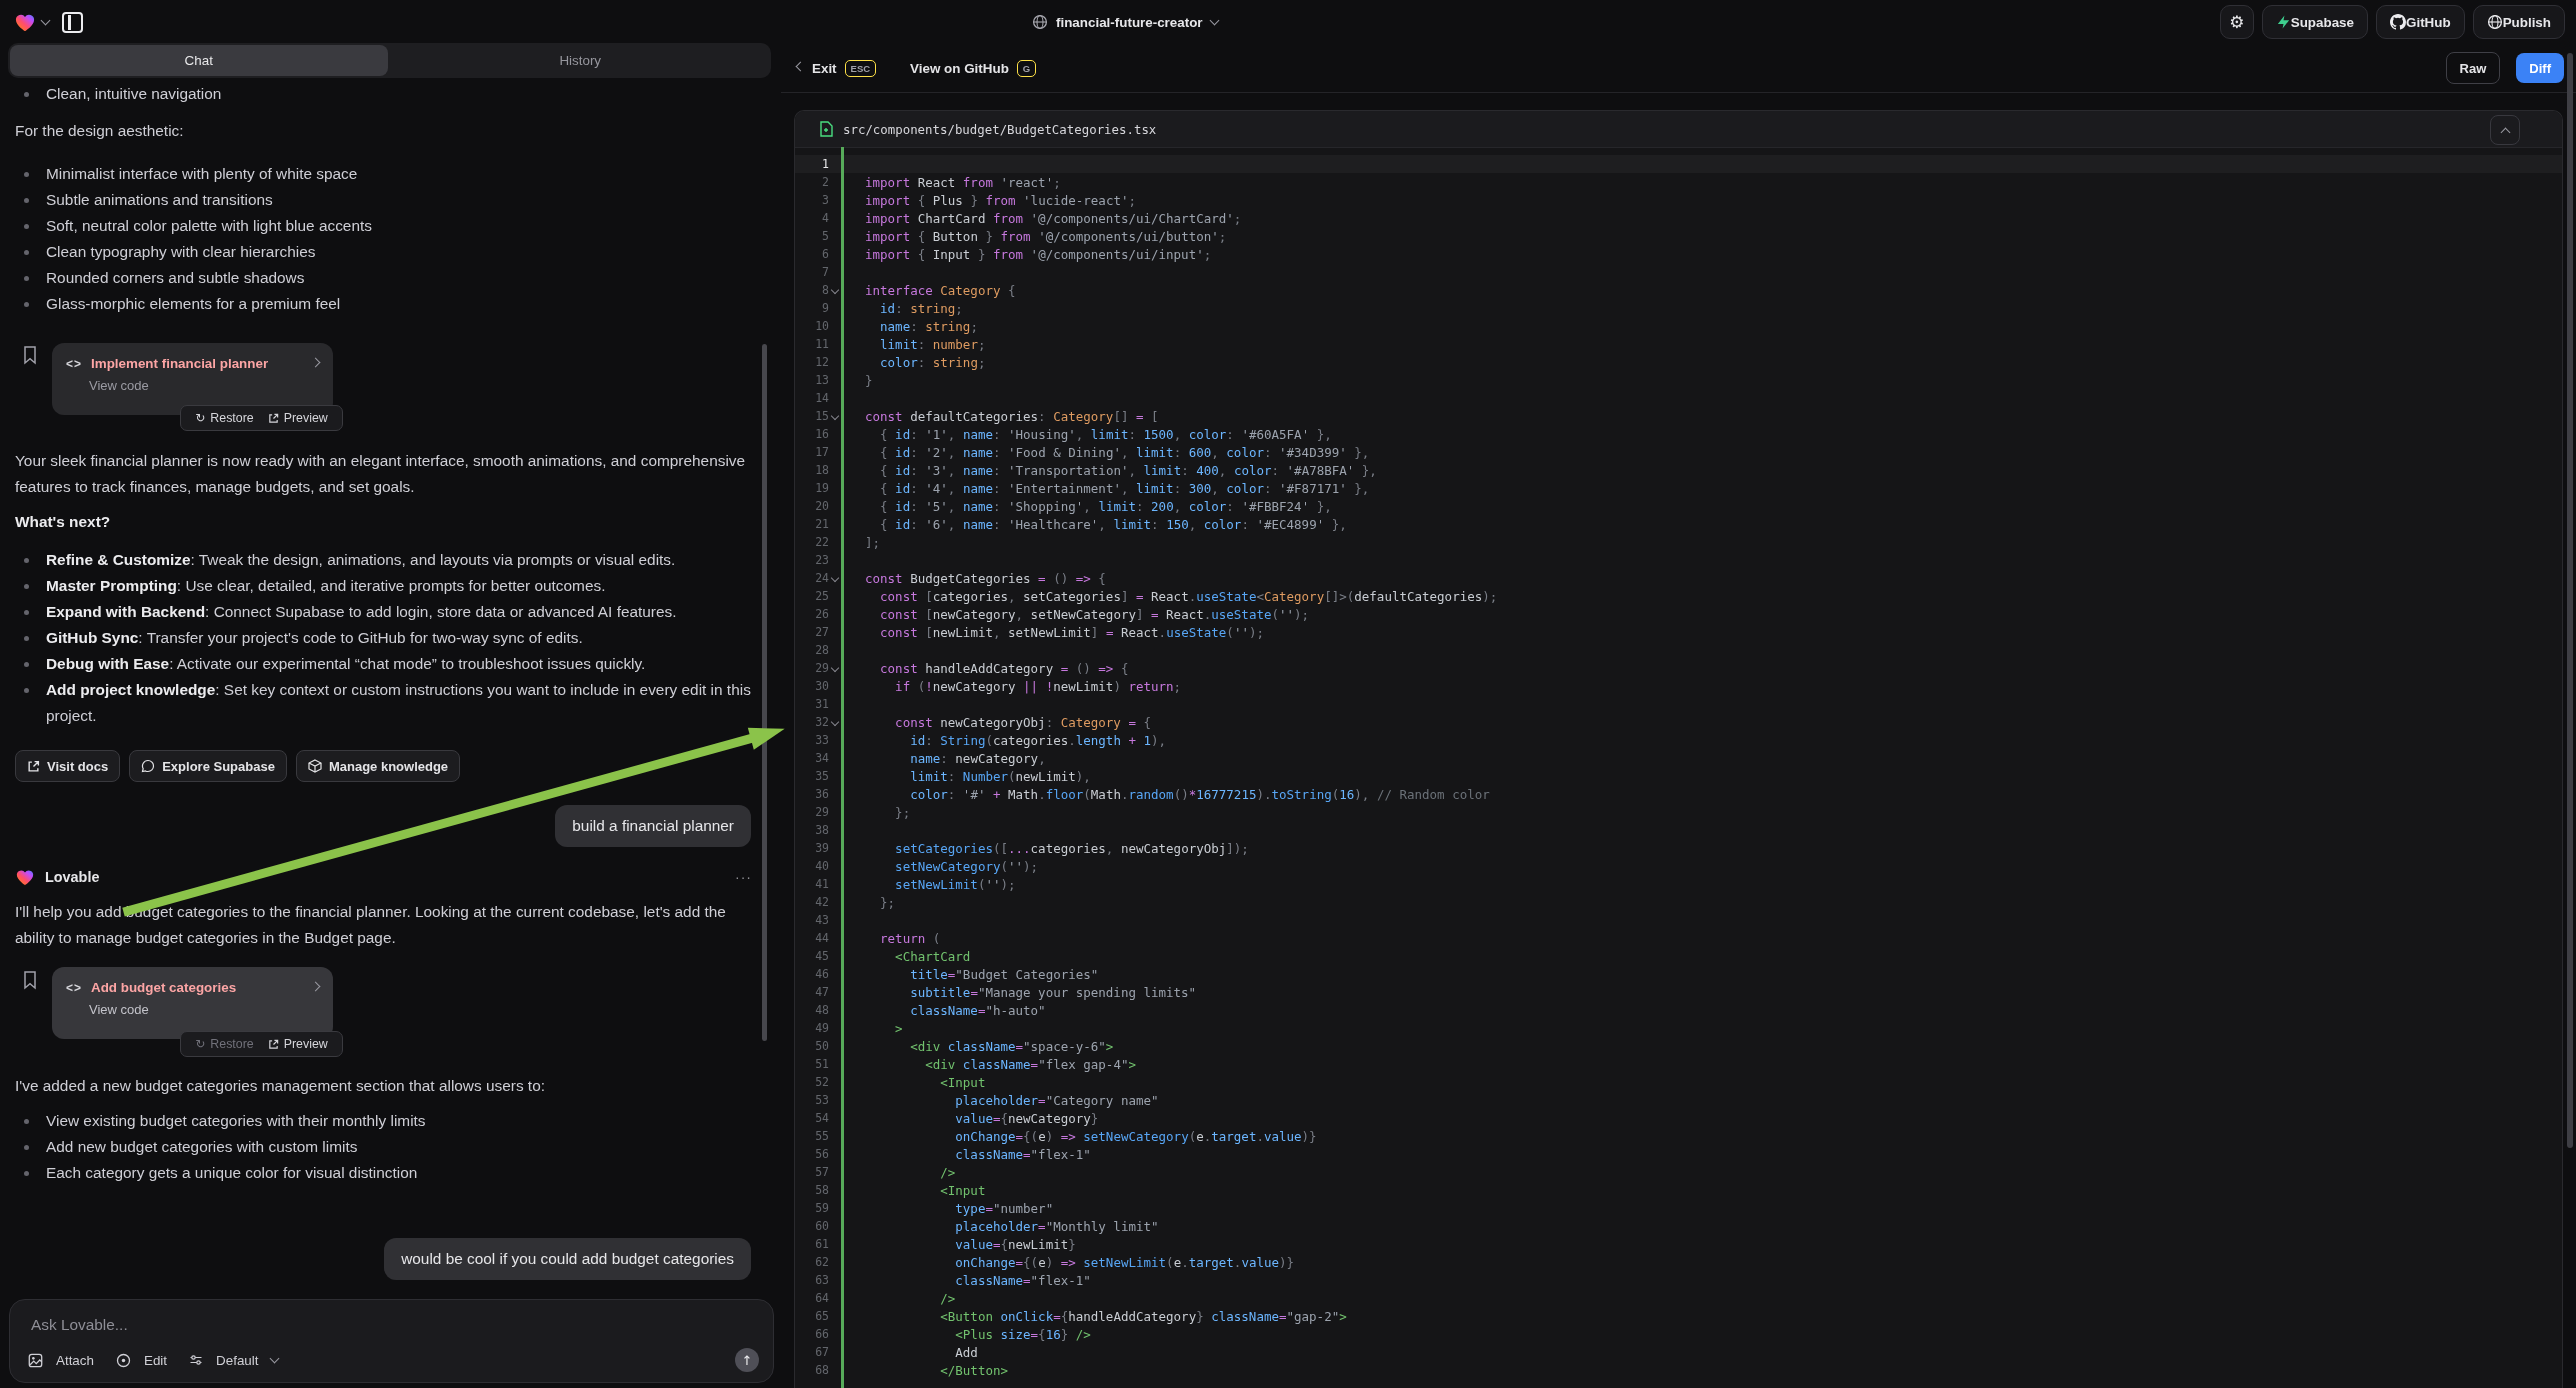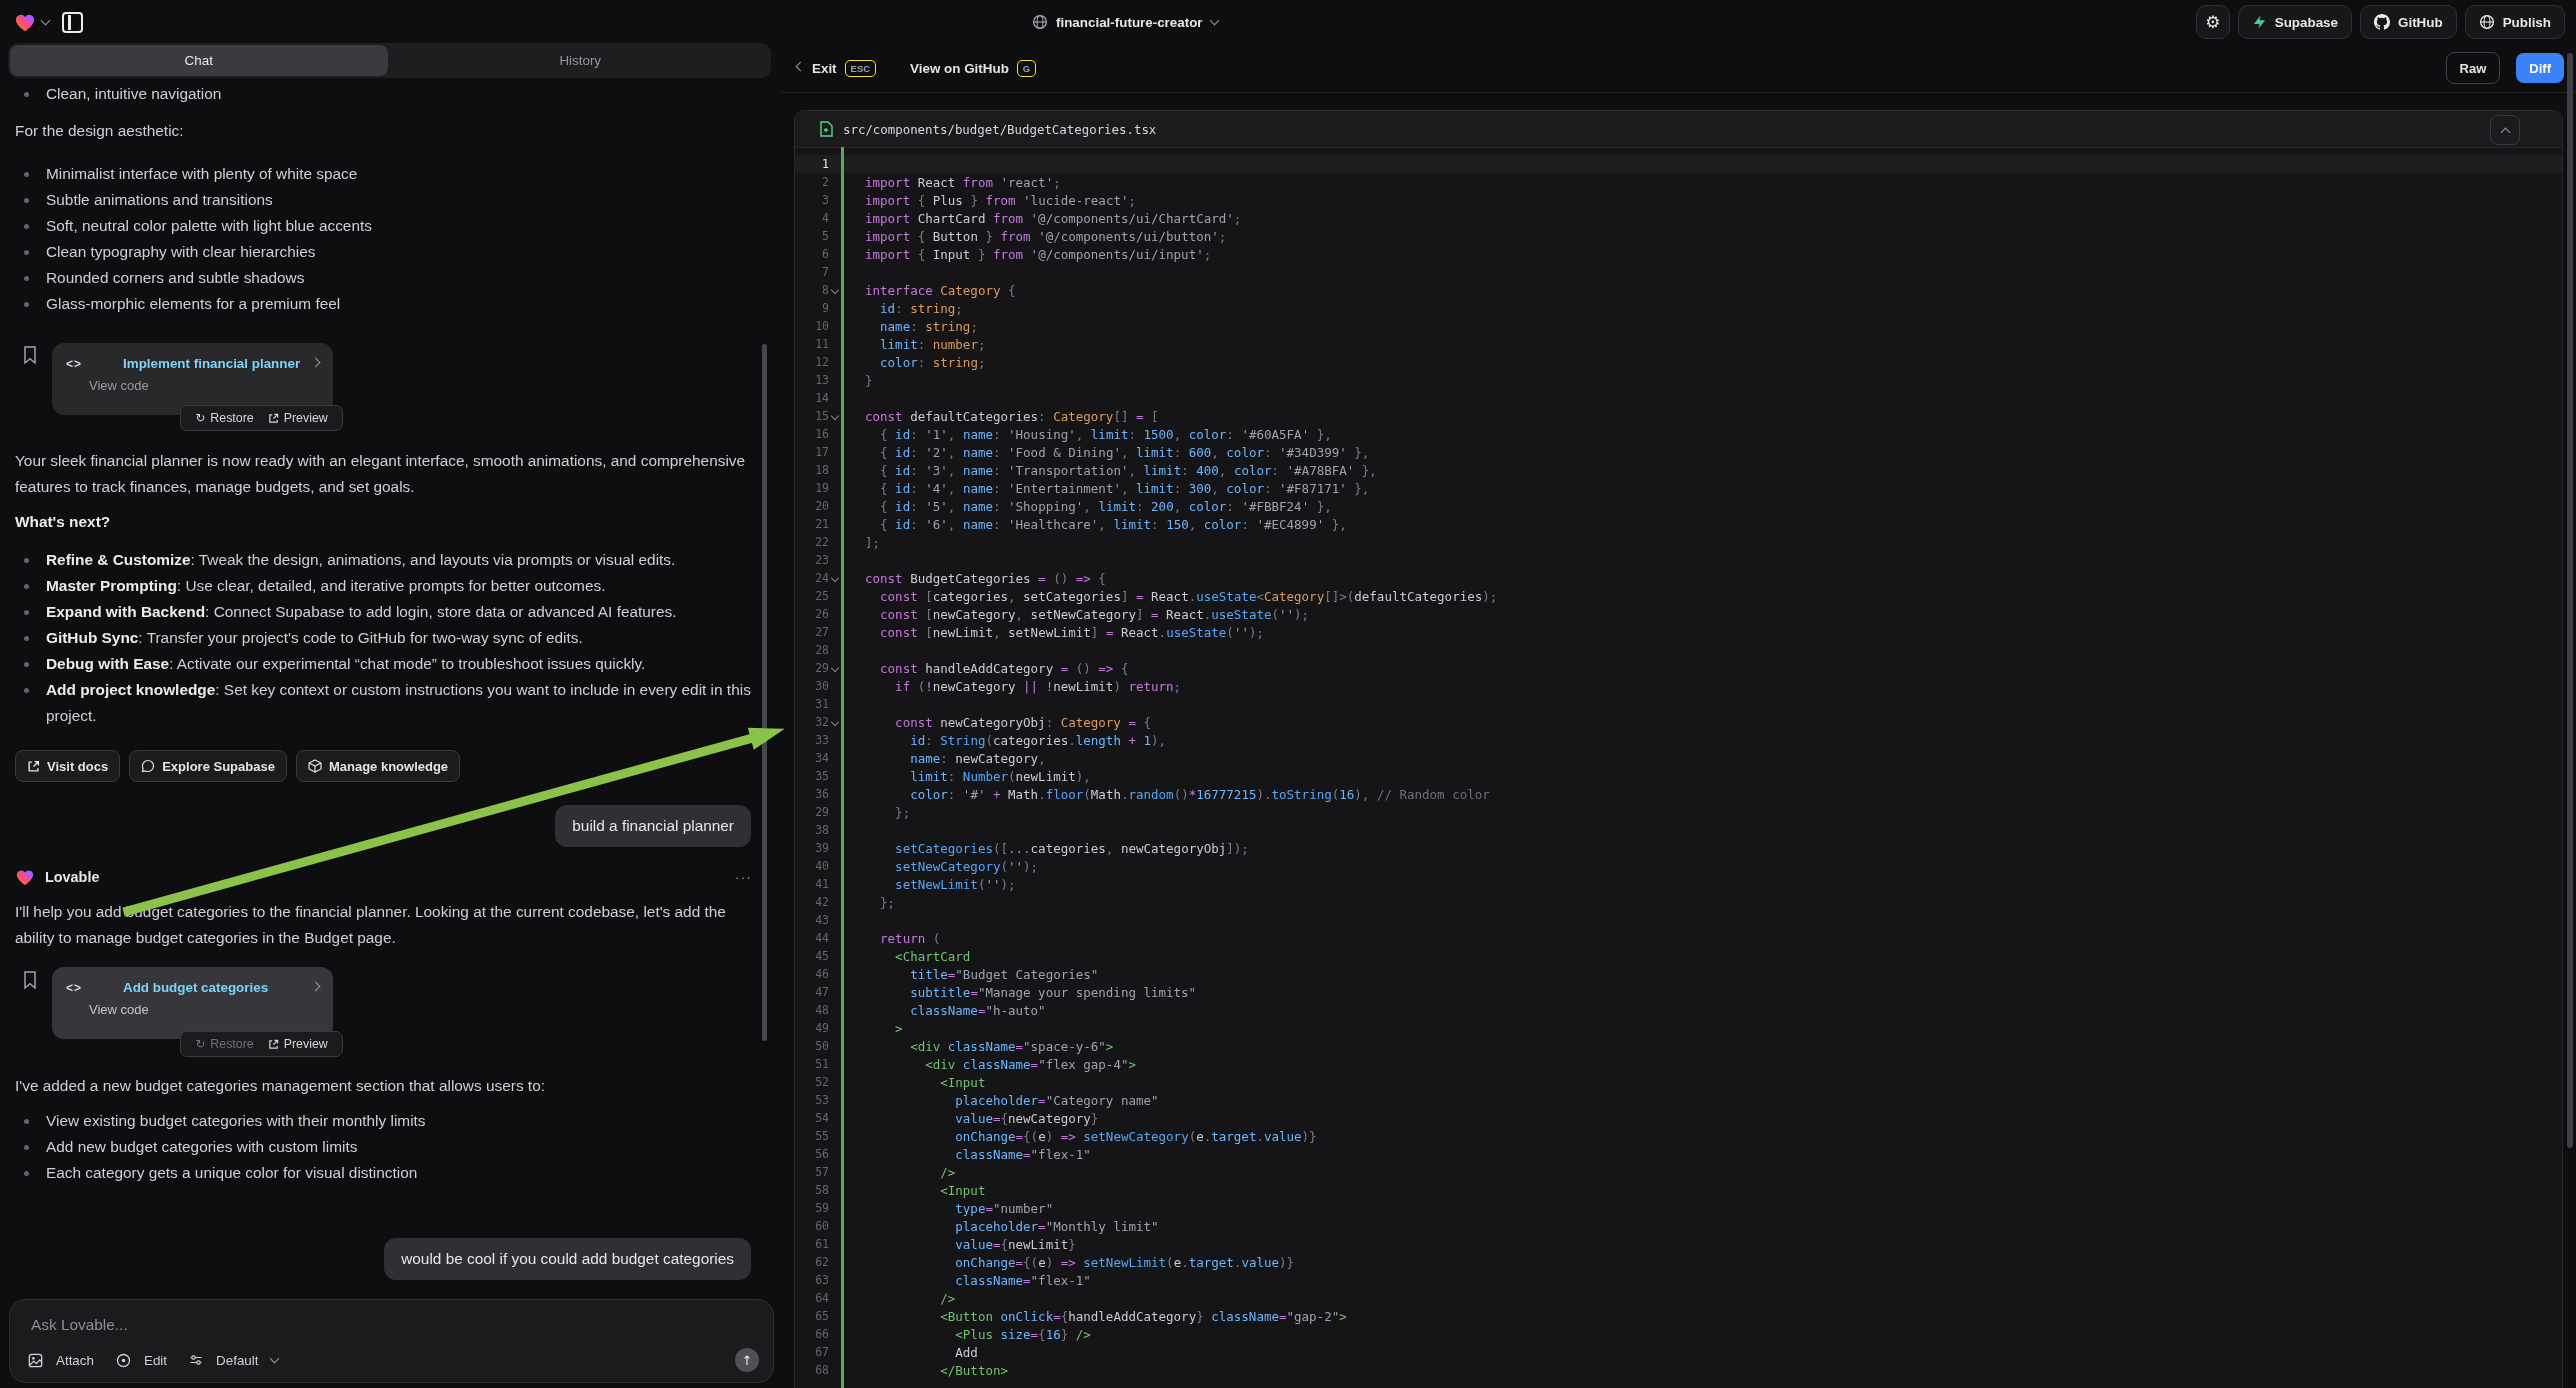--- a/index.html
+++ b/index.html
@@ -9,21 +9,21 @@
   
   .topbar{position:absolute;left:0;top:0;width:2576px;height:44px;z-index:30;}
   .tb-left{position:absolute;left:14px;top:0;height:44px;display:flex;align-items:center;gap:6px;}
   .tb-center{position:absolute;left:1032px;top:0;height:44px;display:flex;align-items:center;gap:8px;}
   .tb-right{position:absolute;right:11px;top:0;height:44px;display:flex;align-items:center;gap:8px;}
   .tb-title{font-size:13.4px;font-weight:700;color:#E7E7EA;}
   .chev{display:inline-block;width:6px;height:6px;border-right:1.8px solid #9A9AA2;border-bottom:1.8px solid #9A9AA2;transform:rotate(45deg);margin-top:-3px;}
   .chev.up{transform:rotate(-135deg);margin-top:4px;}
   .chev.right{transform:rotate(-45deg);}
   .chev.left{transform:rotate(135deg);}
-  .tbtn{display:flex;align-items:center;gap:8px;height:32px;padding:0 13px;border:1px solid #2F2F35;
+  .tbtn{display:flex;align-items:center;gap:0;height:32px;padding:0 13px;border:1px solid #2F2F35;
         background:#17171A;border-radius:10px;font-size:13.4px;font-weight:700;color:#E7E7EA;cursor:pointer;}
   .icbtn{width:32px;height:32px;display:flex;align-items:center;justify-content:center;border:1px solid #2F2F35;background:#17171A;border-radius:10px;cursor:pointer;}
   .gear{font-family:"DejaVu Sans",sans-serif;font-size:17px;color:#E7E7EA;line-height:1;}
   .paneltoggle{width:34px;height:34px;border-radius:9px;display:flex;align-items:center;justify-content:center;cursor:pointer;}
   .pt-ico{position:relative;width:17px;height:17px;border:2px solid #ECECEF;border-radius:4px;}
   .pt-ico i{position:absolute;left:4px;top:1px;bottom:1px;width:3px;background:#ECECEF;}
   
   .chat{position:absolute;left:0;top:0;width:781px;height:1388px;z-index:10;}
   .tabs{position:absolute;left:8px;top:43px;width:763px;height:35px;background:#1E1E21;border-radius:10px;display:flex;padding:0;}
   .tab{flex:1;margin:2px;display:flex;align-items:center;justify-content:center;font-size:13.4px;color:#96969D;border-radius:8px;cursor:pointer;}
@@ -31,21 +31,21 @@
   .p{position:absolute;left:15px;width:742px;font-size:15.4px;line-height:26px;color:#CFCFD6;}
   .bullet-row{display:flex;align-items:flex-start;line-height:26px;}
   .dot{flex:0 0 auto;width:5px;height:5px;border-radius:50%;background:#64646C;margin:11px 17px 0 9px;}
   .btext{font-size:15.4px;color:#CFCFD6;}
   .btext b, .p b{color:#ECECEF;font-weight:700;}
   .h-bold{position:absolute;left:15px;font-size:15.4px;font-weight:700;color:#ECECEF;}
   .vcard{position:absolute;left:52px;width:281px;height:72px;border-radius:12px;background:#29292C;cursor:pointer;}
   .vcard.sel{background:#37373B;}
   .vc-row1{display:flex;align-items:center;gap:9px;padding:13px 14px 0 14px;}
   .vc-code{font-size:12px;color:#D6D6DB;letter-spacing:1px;font-weight:700;}
-  .vc-title{font-size:13.4px;font-weight:700;color:#7dd3fc;flex:1;white-space:nowrap;margin-left:32px;}
+  .vc-title{font-size:13.4px;font-weight:700;color:#fca5a5;flex:1;white-space:nowrap;}
   .vc-sub{padding:7px 14px 0 37px;font-size:13px;color:#9B9BA3;}
   .actionbar{position:absolute;left:180px;width:161px;height:24px;background:#1B1B1E;border:1px solid #3A3A3F;
              border-radius:7px;display:flex;align-items:center;justify-content:center;gap:14px;font-size:12.4px;color:#D6D6DB;z-index:5;}
   .ab-item{display:flex;align-items:center;gap:5px;cursor:pointer;}
   .ab-item.dim{color:#71717A;}
   .ricon{font-family:"DejaVu Sans",sans-serif;font-size:12px;line-height:1;}
   .bmark{position:absolute;left:22px;}
   .chip{display:flex;align-items:center;gap:7px;height:30px;padding:0 11px;border:1px solid #39393E;background:#1C1C1F;
         border-radius:8px;font-size:13px;font-weight:700;color:#E4E4E7;cursor:pointer;}
   .chips{position:absolute;left:15px;display:flex;gap:9px;}

